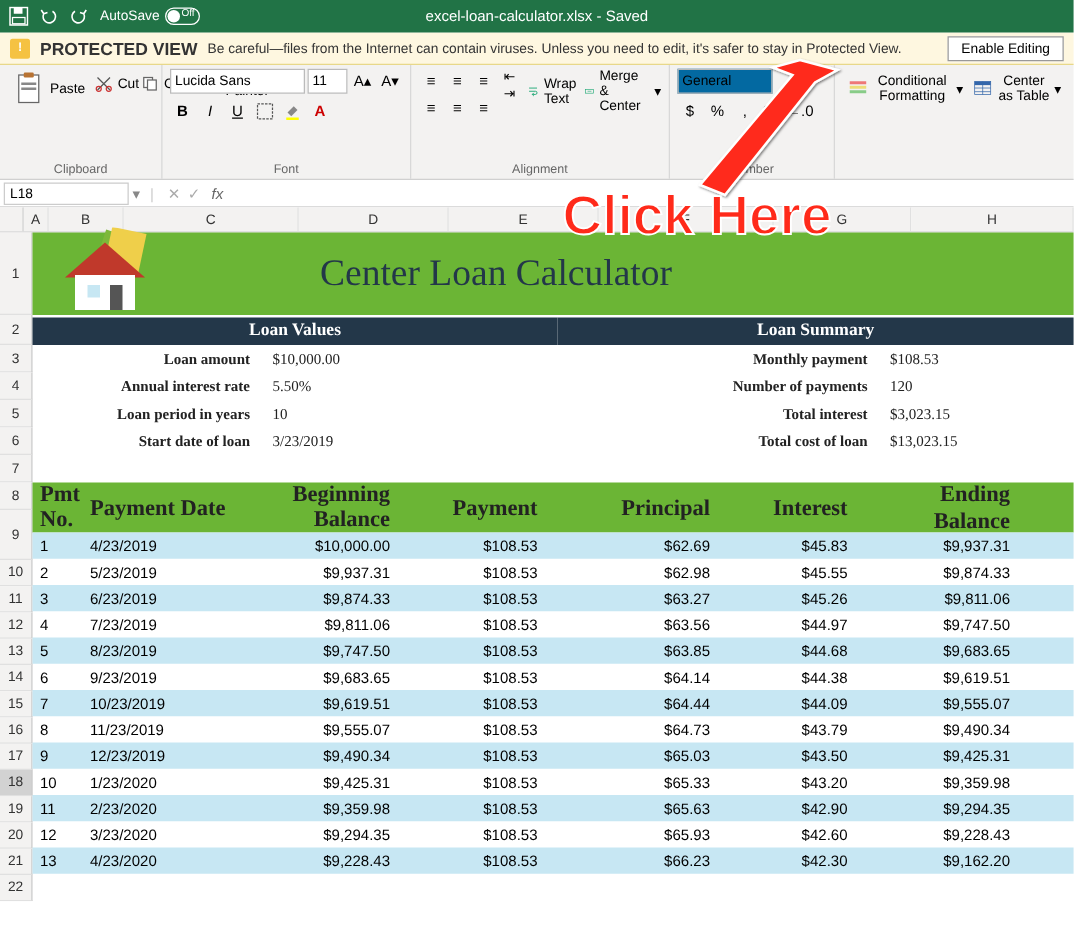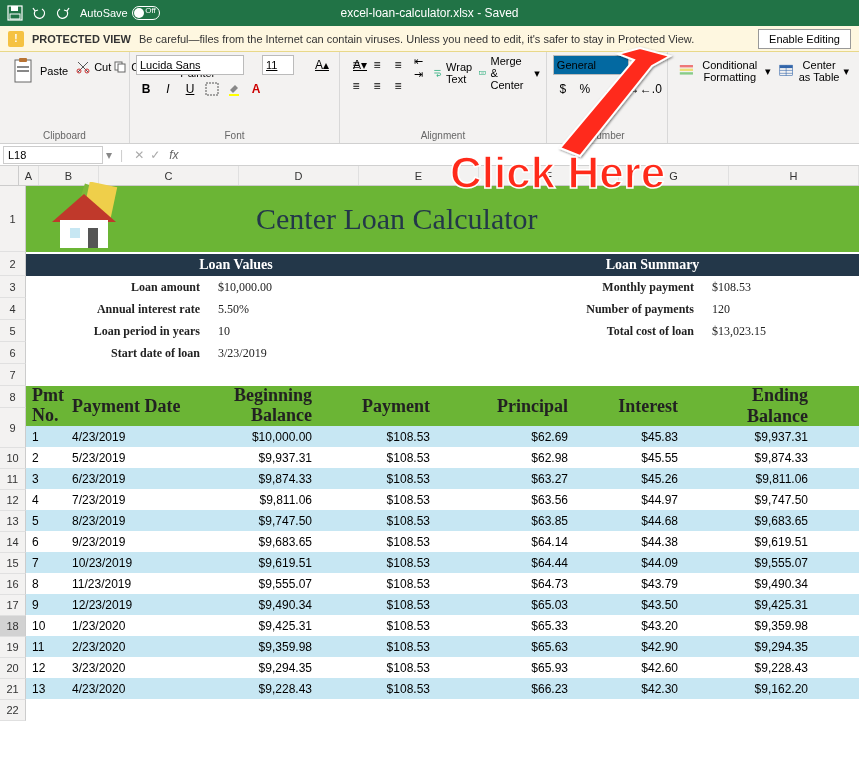--- a/index.html
+++ b/index.html
@@ -10,35 +10,35 @@
 .qat { display: flex; align-items: center; gap: 6px; padding-left: 6px; }
 .qat-icon { width: 18px; height: 18px; display: flex; align-items: center; justify-content: center; }
 .autosave { display: flex; align-items: center; gap: 4px; margin-left: 8px; font-size: 11px; }
 .toggle { width: 28px; height: 14px; border: 1px solid #fff; border-radius: 7px; position: relative; }
 .toggle-knob { width: 10px; height: 10px; background: #fff; border-radius: 50%; position: absolute; left: 1px; top: 1px; }
 .title-center { position: absolute; left: 50%; transform: translateX(-50%); font-size: 12px; }
 
 
 .pv-bar { background: #fef7e0; border-bottom: 1px solid #e8d889; height: 26px; display: flex; align-items: center; padding: 0 8px; gap: 8px; }
 .pv-shield { width: 16px; height: 16px; background: #f5c242; border-radius: 2px; display: flex; align-items: center; justify-content: center; color: #fff; font-weight: bold; font-size: 10px; }
-.pv-title { font-weight: bold; font-size: 11px; color: #333; }
+.pv-title { font-weight: bold; font-size: 14px; color: #333; }
 .pv-msg { font-size: 11px; color: #333; flex: 1; }
 .pv-btn { background: #fff; border: 1px solid #999; padding: 3px 10px; font-size: 11px; cursor: pointer; }
 
 
 .ribbon { background: #f3f2f1; border-bottom: 1px solid #d0d0d0; height: 92px; display: flex; }
 .rgroup { border-right: 1px solid #d8d8d8; padding: 3px 6px 2px 6px; display: flex; flex-direction: column; justify-content: space-between; }
 .rgroup-body { flex: 1; display: flex; align-items: flex-start; }
 .rgroup-label { font-size: 10px; color: #666; text-align: center; padding-top: 2px; }
 .big-btn { display: flex; flex-direction: row; align-items: center; gap: 2px; padding: 2px 4px; font-size: 11px; }
 .big-btn .ico { width: 28px; height: 28px; }
 .stack { display: flex; gap: 2px; font-size: 11px; margin-left: 4px; }
 .stack-row { display: flex; align-items: center; gap: 4px; }
 .mini-ico { width: 14px; height: 14px; }
-.font-row { display: flex; gap: 18px; align-items: center; text-decoration: underline; }
+.font-row { display: flex; gap: 2px; align-items: center; }
 .font-name { width: 108px; border: 1px solid #bbb; background: #fff; font-size: 11px; padding: 1px 3px; height: 20px; }
 .font-size { width: 32px; border: 1px solid #bbb; background: #fff; font-size: 11px; padding: 1px 3px; height: 20px; text-align: left; }
 .btnrow { display: flex; gap: 2px; margin-top: 4px; }
 .tb { width: 20px; height: 20px; border: 1px solid transparent; display: flex; align-items: center; justify-content: center; font-size: 12px; }
 .tb.b { font-weight: bold; }
 .tb.i { font-style: italic; }
 .tb.u { text-decoration: underline; }
 .bucket { width: 14px; height: 14px; }
 .align-grid { display: grid; grid-template-columns: repeat(3, 20px); grid-template-rows: repeat(2, 20px); gap: 1px; }
 .align-cell { border: 1px solid transparent; display: flex; align-items: center; justify-content: center; }
@@ -359,20 +359,24 @@
         <div id="ls-rows">
             <div class="lv-row">
               <div class="ls-label">Monthly payment</div>
               <div class="ls-val">$108.53</div>
             </div>
             <div class="lv-row">
               <div class="ls-label">Number of payments</div>
               <div class="ls-val">120</div>
             </div>
             <div class="lv-row">
+              <div class="ls-label">Total interest</div>
+              <div class="ls-val">$3,023.15</div>
+            </div>
+            <div class="lv-row">
               <div class="ls-label">Total cost of loan</div>
               <div class="ls-val">$13,023.15</div>
             </div>
           </div>
       </div>
     </div>
     <div style="height:22px"></div>
 
     <div class="sched-head">
       <div class="h-pmtno">Pmt No.</div>

